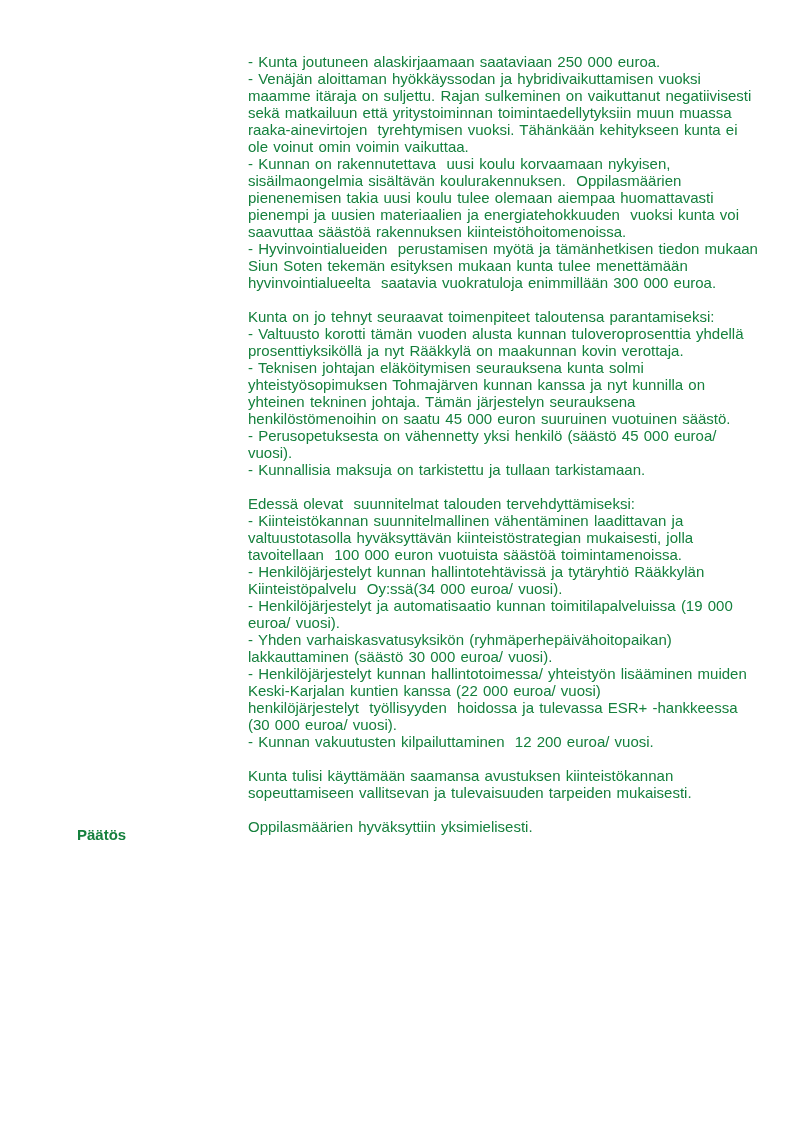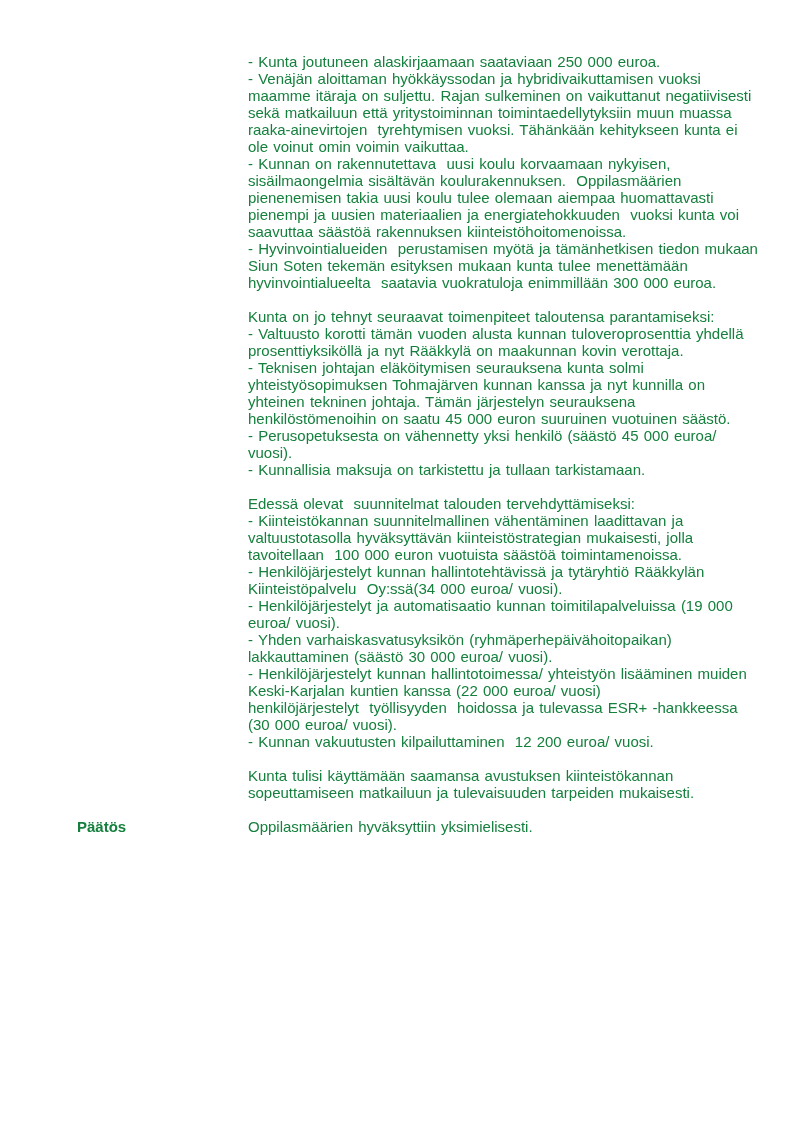--- a/index.html
+++ b/index.html
@@ -30,21 +30,21 @@
     white-space: pre-wrap;
   }
   .decision-line {
     position: relative;
     margin: 0;
     white-space: pre-wrap;
   }
   .decision-label {
     position: absolute;
     left: -171px;
-    top: 0;
+    top: 8px;
     font-weight: 700;
   }
 </style>
 </head>
 <body>
 
 <div class="page">
   <div class="body-col">
     <p class="para">- Kunta joutuneen alaskirjaamaan saataviaan 250 000 euroa.
 - Venäjän aloittaman hyökkäyssodan ja hybridivaikuttamisen vuoksi
@@ -79,16 +79,16 @@
 - Henkilöjärjestelyt ja automatisaatio kunnan toimitilapalveluissa (19 000
 euroa/ vuosi).
 - Yhden varhaiskasvatusyksikön (ryhmäperhepäivähoitopaikan)
 lakkauttaminen (säästö 30 000 euroa/ vuosi).
 - Henkilöjärjestelyt kunnan hallintotoimessa/ yhteistyön lisääminen muiden
 Keski-Karjalan kuntien kanssa (22 000 euroa/ vuosi)
 henkilöjärjestelyt  työllisyyden  hoidossa ja tulevassa ESR+ -hankkeessa
 (30 000 euroa/ vuosi).
 - Kunnan vakuutusten kilpailuttaminen  12 200 euroa/ vuosi.</p>
     <p class="para">Kunta tulisi käyttämään saamansa avustuksen kiinteistökannan
-sopeuttamiseen matkailuun ja tulevaisuuden tarpeiden mukaisesti.</p>
+sopeuttamiseen vallitsevan ja tulevaisuuden tarpeiden mukaisesti.</p>
     <p class="decision-line"><span class="decision-label">Päätös</span><span>Oppilasmäärien hyväksyttiin yksimielisesti.</span></p>
   </div>
 </div>
 
 </body></html>

